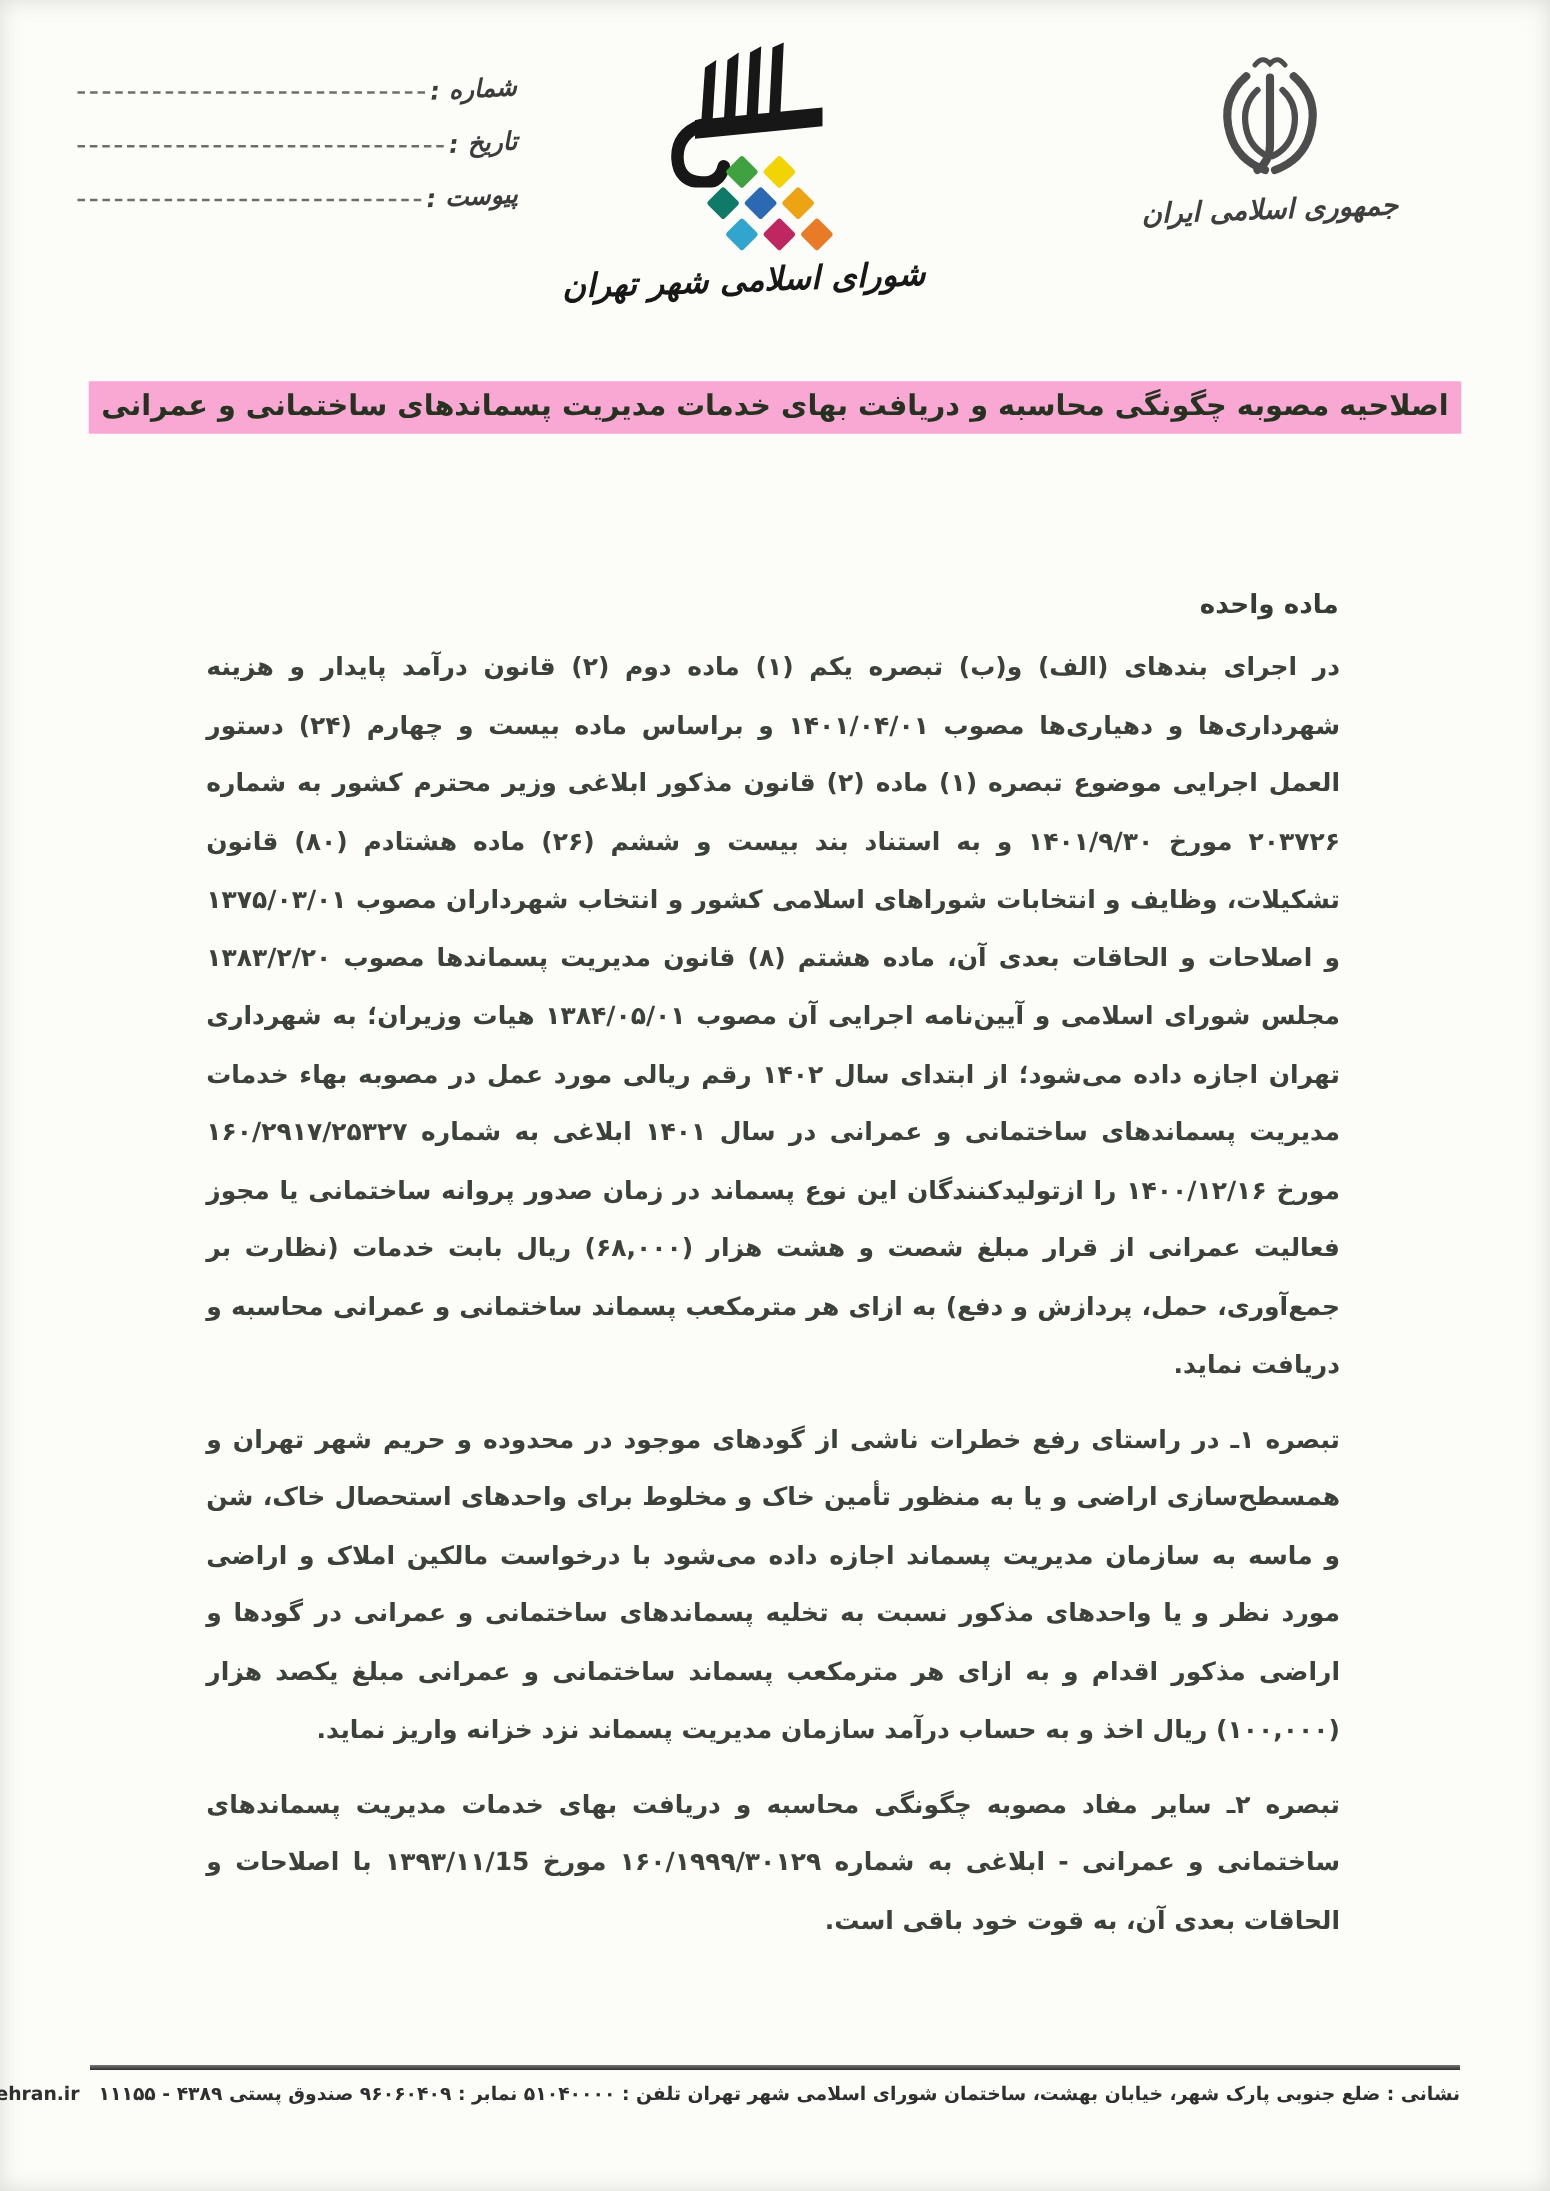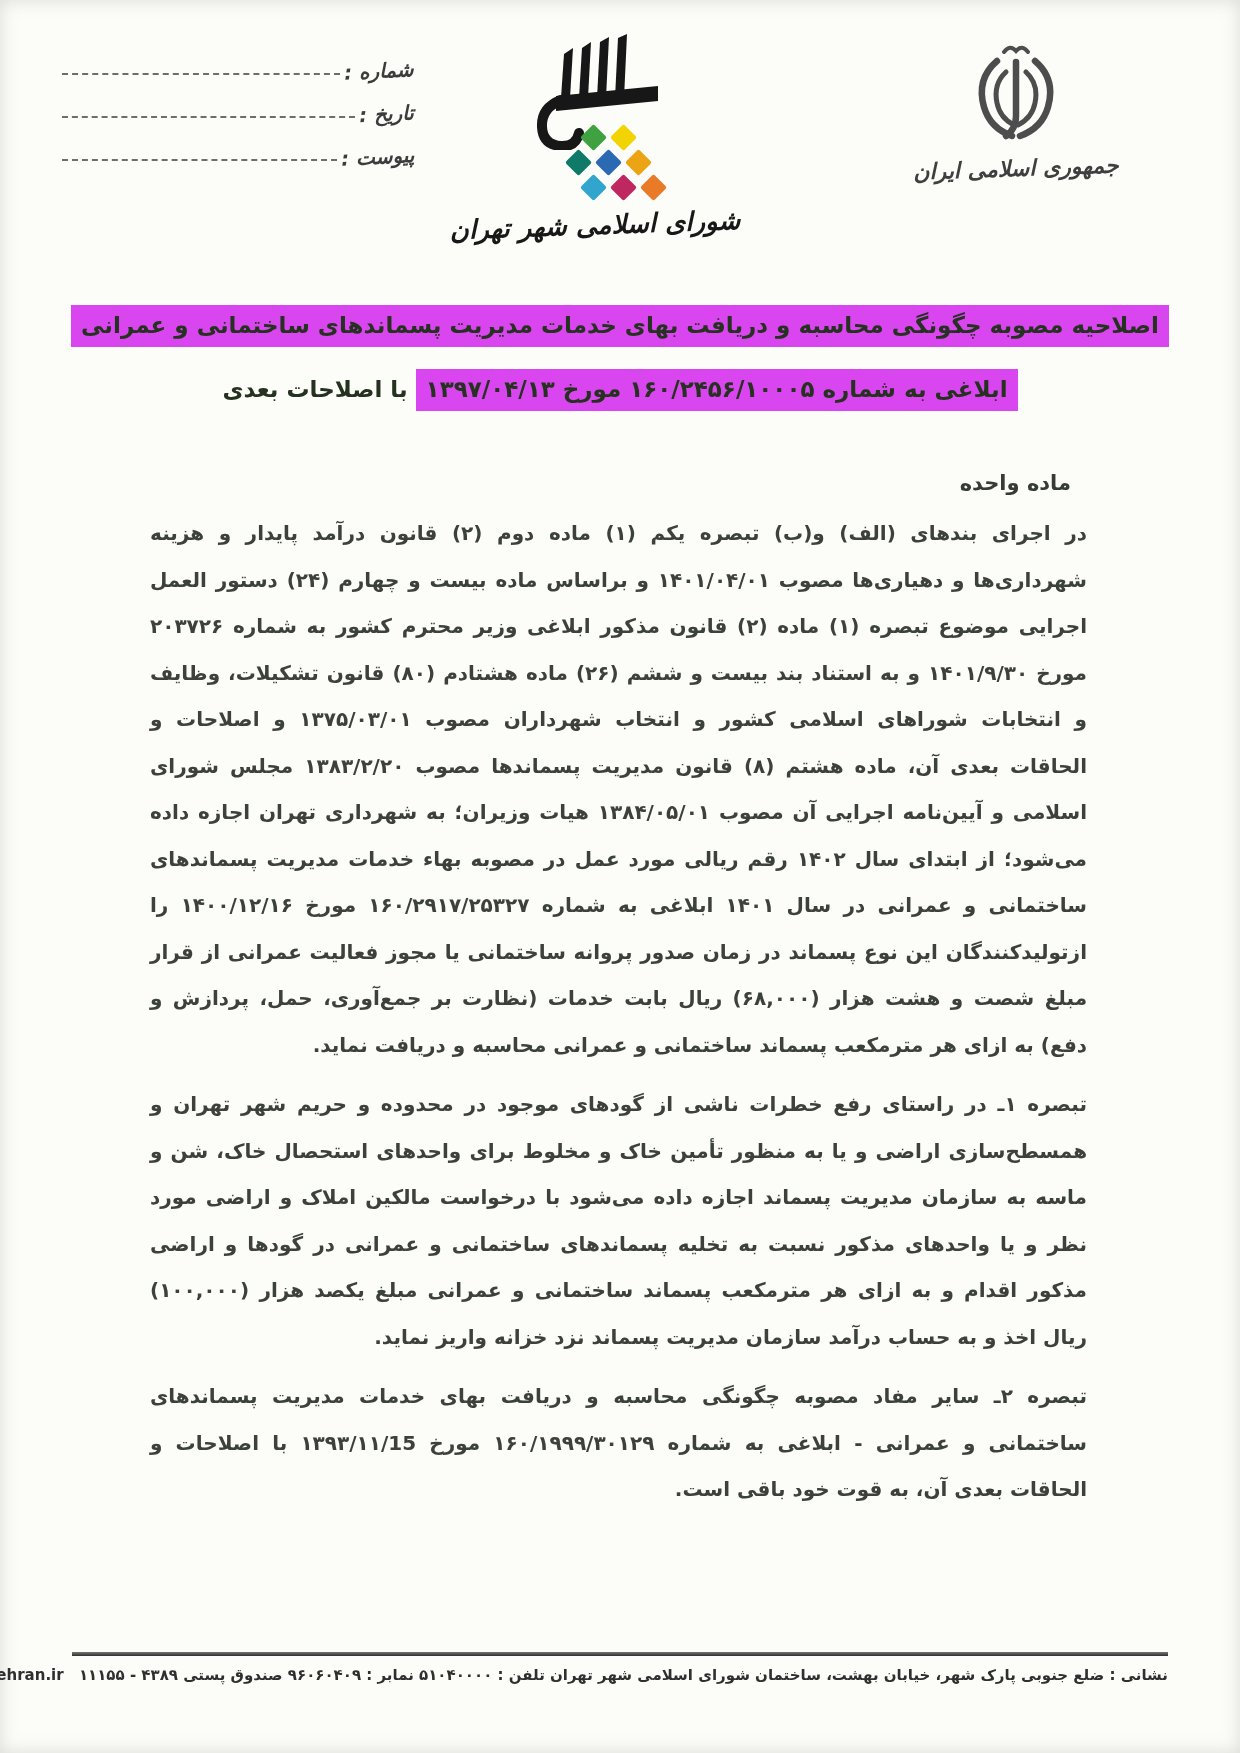--- a/index.html
+++ b/index.html
@@ -30,26 +30,26 @@
   }
   
   .emblem-block{position:absolute;top:44px;left:886px;width:260px;text-align:center;}
   .emblem-caption{
     margin-top:4px;font-size:22px;font-weight:bold;font-style:italic;color:#3f3f3f;
     white-space:nowrap;transform:rotate(-2deg);
   }
   
   .title{position:absolute;top:308px;left:70px;width:1100px;text-align:center;direction:rtl;}
   .title-line{font-size:23px;font-weight:bold;color:#25321f;line-height:34px;margin-bottom:30px;}
-  .hl{background:#d946ef;padding:7px 10px 9px;box-decoration-break:clone;}
+  .hl{background:#f9a8d4;padding:7px 10px 9px;box-decoration-break:clone;}
   
   .body-text{position:absolute;top:460px;left:150px;width:937px;direction:rtl;color:#3c423b;}
   .mada-heading{font-size:21px;font-weight:bold;margin:0 16px 4px;line-height:46px;color:#363c35;}
   .body-text p{
-    font-size:20px;font-weight:bold;line-height:46.5px;margin:0 0 13px;
+    font-size:20px;font-weight:bold;line-height:46.5px;margin:0 15px 13px;
     text-align:justify;
   }
   
   .footer-rule{position:absolute;top:1652px;left:72px;width:1096px;height:4px;
     background:linear-gradient(#777,#2e2e2e);}
   .footer-text{
     position:absolute;top:1666px;left:72px;width:1096px;text-align:center;direction:rtl;
     font-size:15px;font-weight:bold;color:#2f2f2f;white-space:nowrap;
   }
   .footer-text .url{padding-right:10px;}
@@ -111,23 +111,20 @@
         <path d="M67 17 q21 18 13 46 q-6 21 -28 29" stroke-width="6.5"></path>
       </g>
     </svg>
     <div class="emblem-caption">جمهوری اسلامی ایران</div>
   </div>
 
   <div class="title">
     <div class="title-line">
       <span class="hl">اصلاحیه مصوبه چگونگی محاسبه و دریافت بهای خدمات مدیریت پسماندهای ساختمانی و عمرانی</span>
     </div>
-    <div class="title-line">
-      <span class="hl">ابلاغی به شماره ۱۶۰/۲۴۵۶/۱۰۰۰۵ مورخ ۱۳۹۷/۰۴/۱۳</span><span> با اصلاحات بعدی</span>
-    </div>
   </div>
 
   <div class="body-text">
     <div class="mada-heading">ماده واحده</div>
     <p>در اجرای بندهای (الف) و(ب) تبصره یکم (۱) ماده دوم (۲) قانون درآمد پایدار و هزینه شهرداری‌ها و دهیاری‌ها مصوب ۱۴۰۱/۰۴/۰۱ و براساس ماده بیست و چهارم (۲۴) دستور العمل اجرایی موضوع تبصره (۱) ماده (۲) قانون مذکور ابلاغی وزیر محترم کشور به شماره ۲۰۳۷۲۶ مورخ ۱۴۰۱/۹/۳۰ و به استناد بند بیست و ششم (۲۶) ماده هشتادم (۸۰) قانون تشکیلات، وظایف و انتخابات شوراهای اسلامی کشور و انتخاب شهرداران مصوب ۱۳۷۵/۰۳/۰۱ و اصلاحات و الحاقات بعدی آن، ماده هشتم (۸) قانون مدیریت پسماندها مصوب ۱۳۸۳/۲/۲۰ مجلس شورای اسلامی و آیین‌نامه اجرایی آن مصوب ۱۳۸۴/۰۵/۰۱ هیات وزیران؛ به شهرداری تهران اجازه داده می‌شود؛ از ابتدای سال ۱۴۰۲ رقم ریالی مورد عمل در مصوبه بهاء خدمات مدیریت پسماندهای ساختمانی و عمرانی در سال ۱۴۰۱ ابلاغی به شماره ۱۶۰/۲۹۱۷/۲۵۳۲۷ مورخ  ۱۴۰۰/۱۲/۱۶ را ازتولیدکنندگان این نوع پسماند در زمان صدور پروانه ساختمانی یا مجوز فعالیت عمرانی از قرار مبلغ شصت و هشت هزار (۶۸,۰۰۰) ریال بابت خدمات (نظارت بر جمع‌آوری، حمل، پردازش و دفع) به ازای هر مترمکعب پسماند ساختمانی و عمرانی محاسبه و دریافت نماید.</p>
     <p>تبصره ۱ـ در راستای رفع خطرات ناشی از گودهای موجود در محدوده و حریم شهر تهران و همسطح‌سازی اراضی و یا به منظور تأمین خاک و مخلوط برای واحدهای استحصال خاک، شن و ماسه به سازمان مدیریت پسماند اجازه داده می‌شود با درخواست مالکین املاک و اراضی مورد نظر و یا واحدهای مذکور نسبت به تخلیه پسماندهای ساختمانی و عمرانی در گودها و اراضی مذکور اقدام و به ازای هر مترمکعب پسماند ساختمانی و عمرانی مبلغ یکصد هزار (۱۰۰,۰۰۰) ریال اخذ و به حساب درآمد سازمان مدیریت پسماند نزد خزانه واریز نماید.</p>
     <p>تبصره ۲ـ سایر مفاد مصوبه چگونگی محاسبه و دریافت بهای خدمات مدیریت پسماندهای ساختمانی و عمرانی - ابلاغی به شماره ۱۶۰/۱۹۹۹/۳۰۱۲۹ مورخ ۱۳۹۳/۱۱/15 با اصلاحات و الحاقات بعدی آن، به قوت خود باقی است.</p>
   </div>
 
   <div class="footer-rule"></div>

